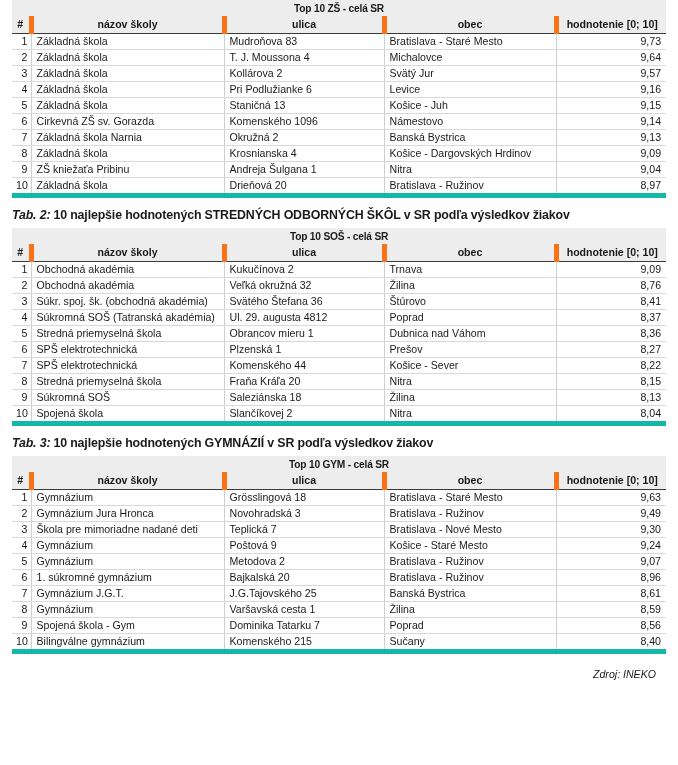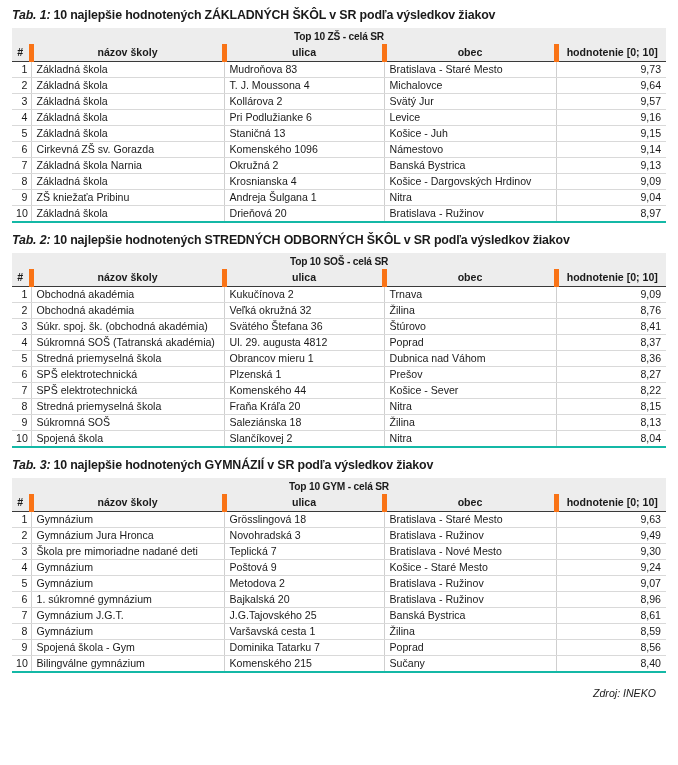--- a/index.html
+++ b/index.html
@@ -98,21 +98,21 @@
     padding-right: 3px;
   }
   tr.row td.c-name { text-align: left; padding-left: 5px; }
   tr.row td.c-street { text-align: left; padding-left: 5px; }
   tr.row td.c-city { text-align: left; padding-left: 5px; }
   tr.row td.c-score {
     text-align: right;
     padding-right: 5px;
     border-right: none;
   }
-  tr.row:last-child td { border-bottom: 2px solid #14b8a6; }
+  tr.row:last-child td { border-bottom: 5px solid #14b8a6; }
 
   
   col.w-num    { width: 19px;  }
   col.w-name   { width: 193px; }
   col.w-street { width: 160px; }
   col.w-city   { width: 172px; }
   col.w-score  { width: 110px; }
 
   .source {
     text-align: right;
@@ -121,23 +121,20 @@
     padding-top: 14px;
     padding-right: 10px;
     color: #1a1a1a;
   }
 </style>
 </head>
 <body>
 
 <div class="page">
 
-  <div class="caption cap1">
-    <span class="tabno">Tab. 1:</span><span>10 najlepšie hodnotených ZÁKLADNÝCH ŠKÔL v SR podľa výsledkov žiakov</span>
-  </div>
 
   <table class="tbl">
     <colgroup>
       <col class="w-num">
         <col class="w-name">
         <col class="w-street">
         <col class="w-city">
         <col class="w-score">
     </colgroup>
     <tbody>

